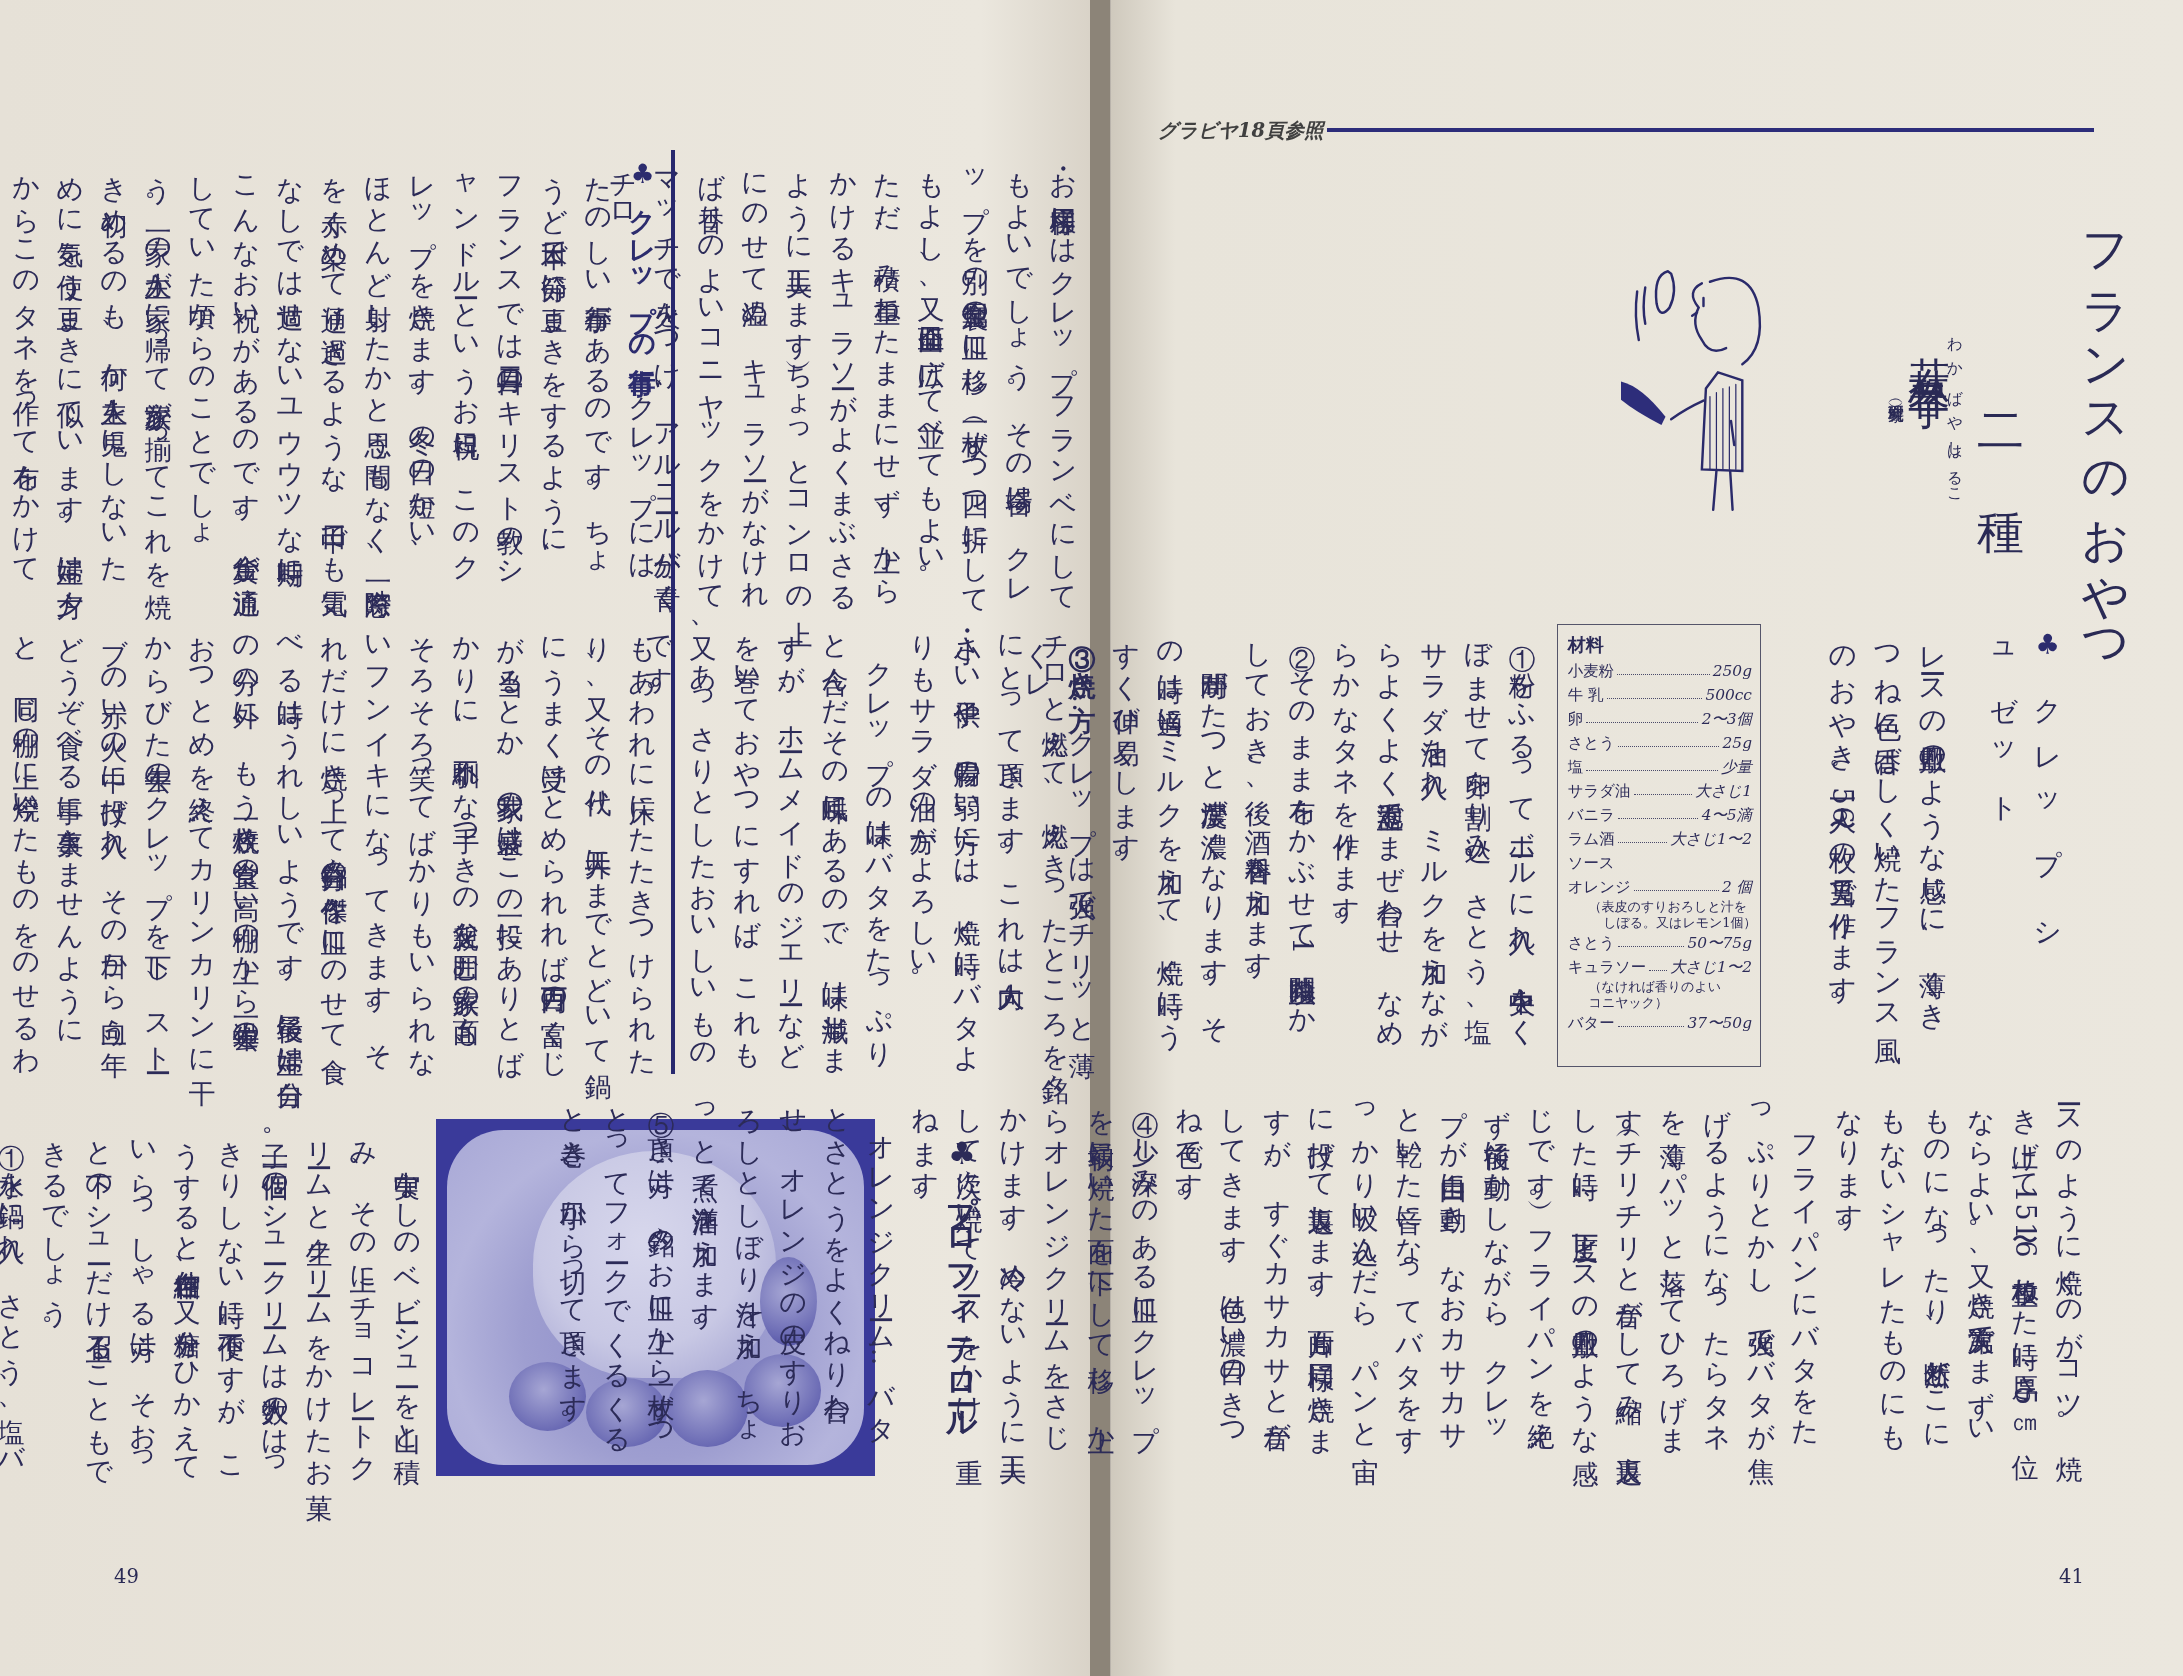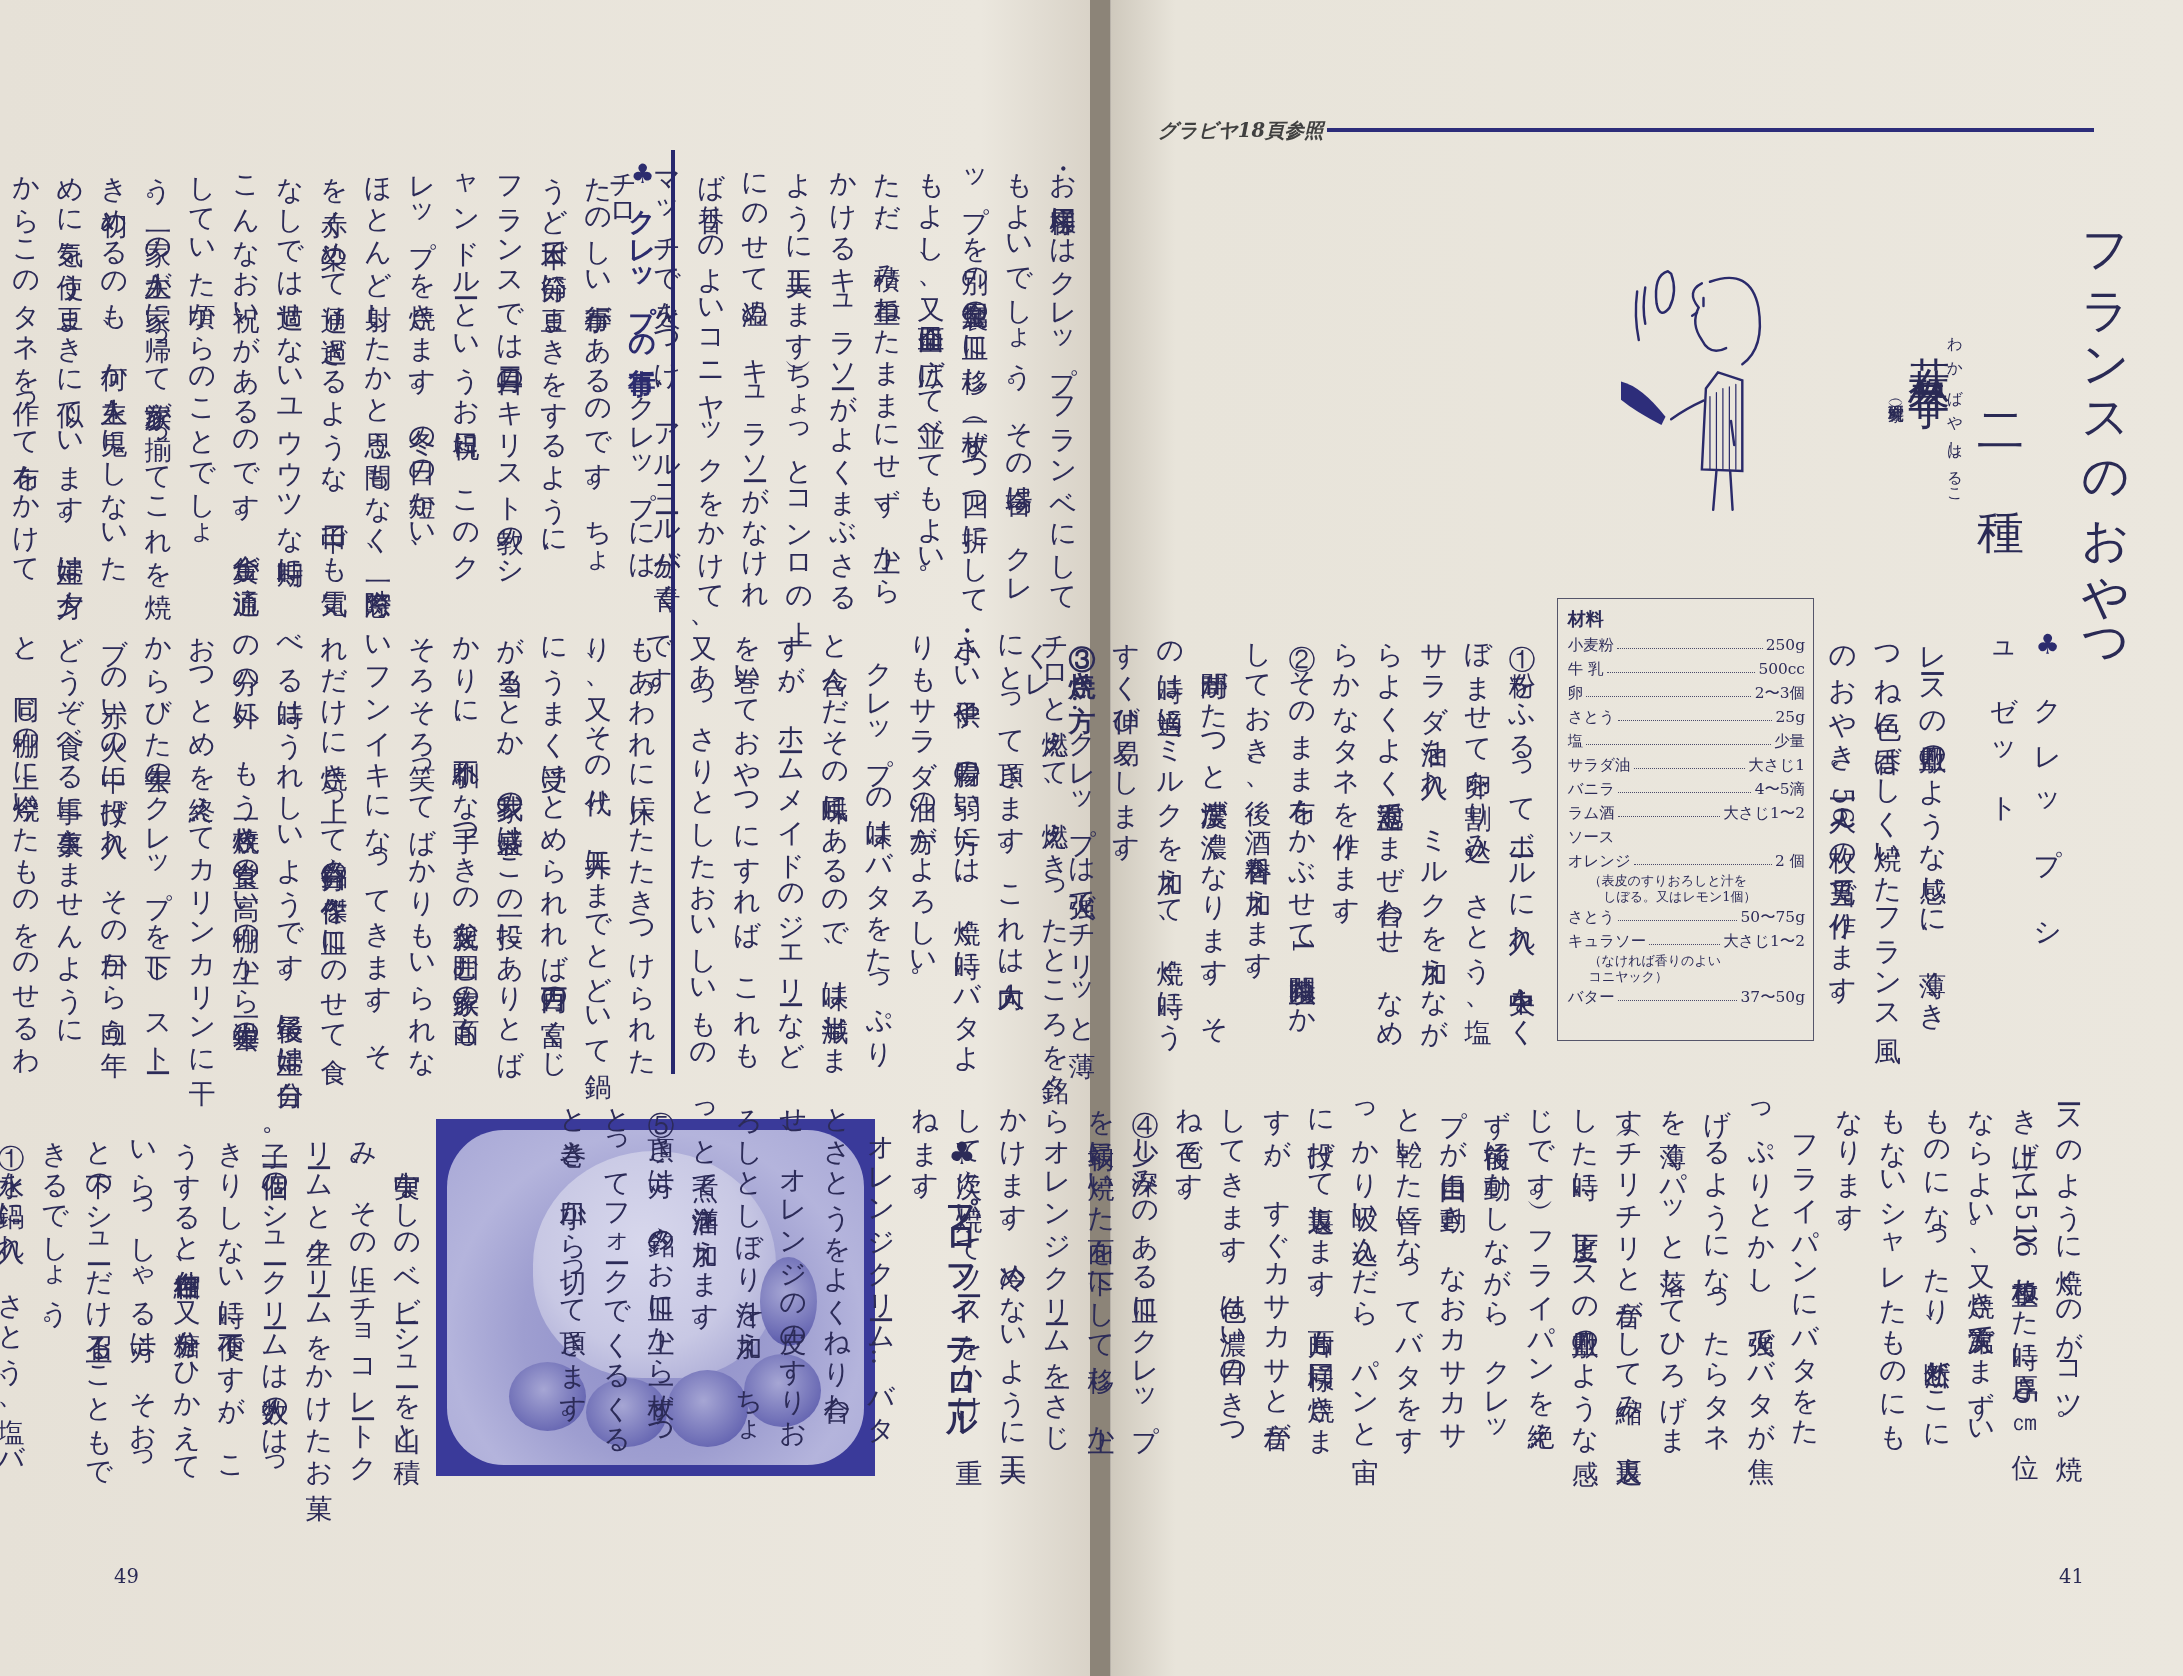--- a/index.html
+++ b/index.html
@@ -44,29 +44,29 @@
     }
     .author {
       position: absolute; writing-mode: vertical-rl;
       font-size: 42px; letter-spacing: 11.4px; color: #2a2a55;
     }
     .ruby { position: absolute; writing-mode: vertical-rl; font-size: 15.4px; letter-spacing: 8px; color: #2a2a55; }
     .author-role { position: absolute; writing-mode: vertical-rl; font-size: 16px; color: #2a2a55; }
 
     
     .ingredients {
-      position: absolute; left: 1557px; top: 598px; width: 257px; height: 443px;
+      position: absolute; left: 1557px; top: 624px; width: 204px; height: 443px;
       border: 1.6px solid #55556a; box-sizing: border-box; padding: 8px 8px 4.9px 9.7px;
       font-size: 15.4px; line-height: 24px; color: #2c2b58;
     }
     .ing-title { font-size: 18px; font-weight: bold; margin-bottom: 1.6px; }
     .ing-row { display: flex; white-space: nowrap; }
     .ing-row .name { flex: 0 0 auto; }
     .ing-row .dots { flex: 1; border-bottom: 1.6px dotted #4a4a6a; margin: 0 3.2px 7.3px 3.2px; }
-    .ing-row .qty { flex: 0 0 auto; }
+    .ing-row .qty { flex: 0 0 auto; font-style: italic; }
     .ing-note { font-size: 13px; line-height: 16px; padding-left: 4.9px; white-space: nowrap; margin-left: 16px; }
     .ing-note.right { }
 
     .vrule {
       position: absolute; width: 4px; background: #28286e;
     }
 
     .photo {
       position: absolute; left: 436px; top: 1119px; width: 439px; height: 357px;
       background: #3a3a9a; overflow: hidden;

